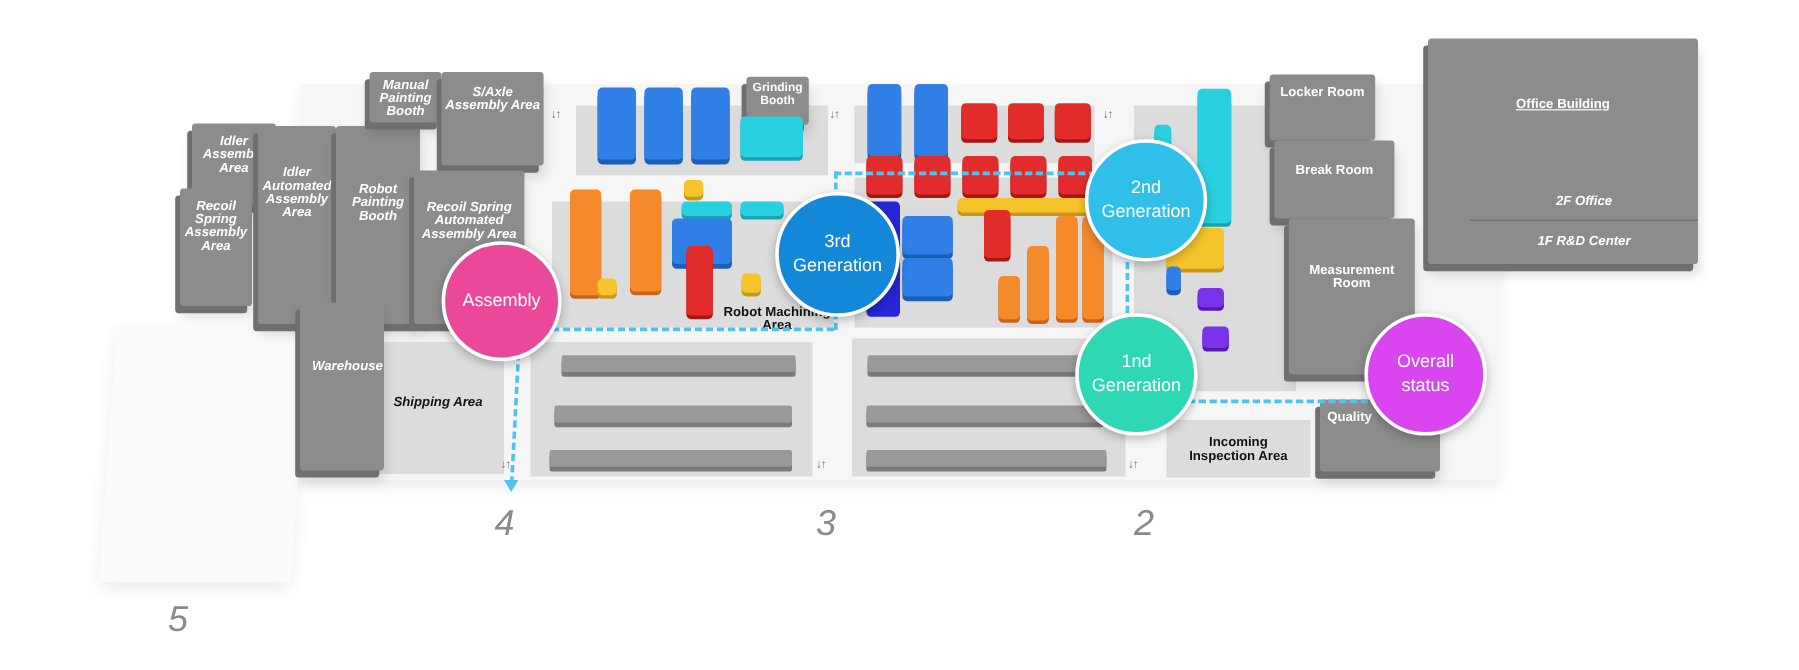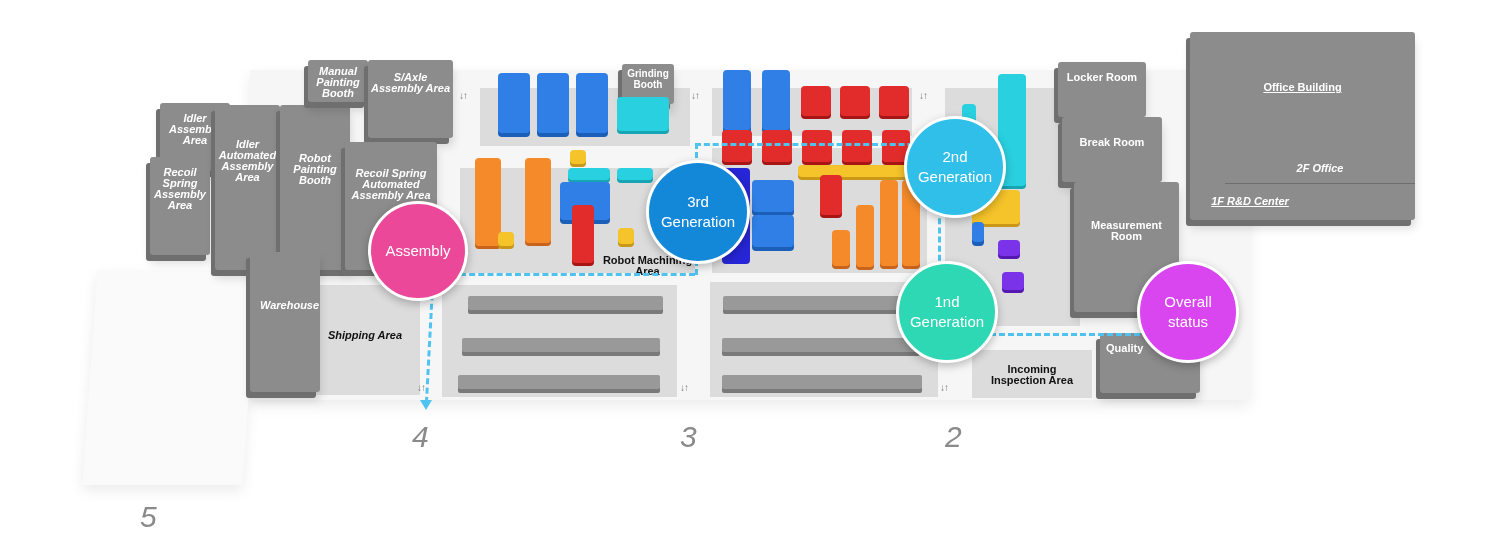--- a/index.html
+++ b/index.html
@@ -80,21 +80,21 @@
   </div>
 <div class="bld up" style="left:1100px;top:333px;width:100px;height:60px;padding-top:10px;justify-content:flex-start;padding-left:6px;">
     <span>Quality</span>
   </div>
 
 <div class="bld up" style="left:1190px;top:32px;width:225px;height:188px;padding-top:50px;text-decoration:underline;">
     <span>Office Building</span>
   </div>
 <div class="lbl" style="left:1260px;top:163px;width:120px;color:#fff;font-style:italic;">2F Office</div>
 <div class="abs" style="left:1225px;top:183px;width:190px;height:1px;background:#6f6f6f;"></div>
-<div class="lbl" style="left:1180px;top:196px;width:140px;color:#fff;font-style:italic;text-decoration:underline;">1F R&amp;D Center</div>
+<div class="lbl" style="left:1250px;top:196px;width:140px;color:#fff;font-style:italic;">1F R&amp;D Center</div>
 
 <div class="machine blue" style="left:498px;top:73px;width:32px;height:60px;"></div>
 <div class="machine blue" style="left:537px;top:73px;width:32px;height:60px;"></div>
 <div class="machine blue" style="left:576px;top:73px;width:32px;height:60px;"></div>
 <div class="machine cyan" style="left:617px;top:97px;width:52px;height:34px;"></div>
 
 <div class="machine orange" style="left:475px;top:158px;width:26px;height:88px;"></div>
 <div class="machine orange" style="left:525px;top:158px;width:26px;height:85px;"></div>
 <div class="machine yellow" style="left:498px;top:232px;width:16px;height:14px;"></div>
 <div class="machine yellow" style="left:570px;top:150px;width:16px;height:14px;"></div>

